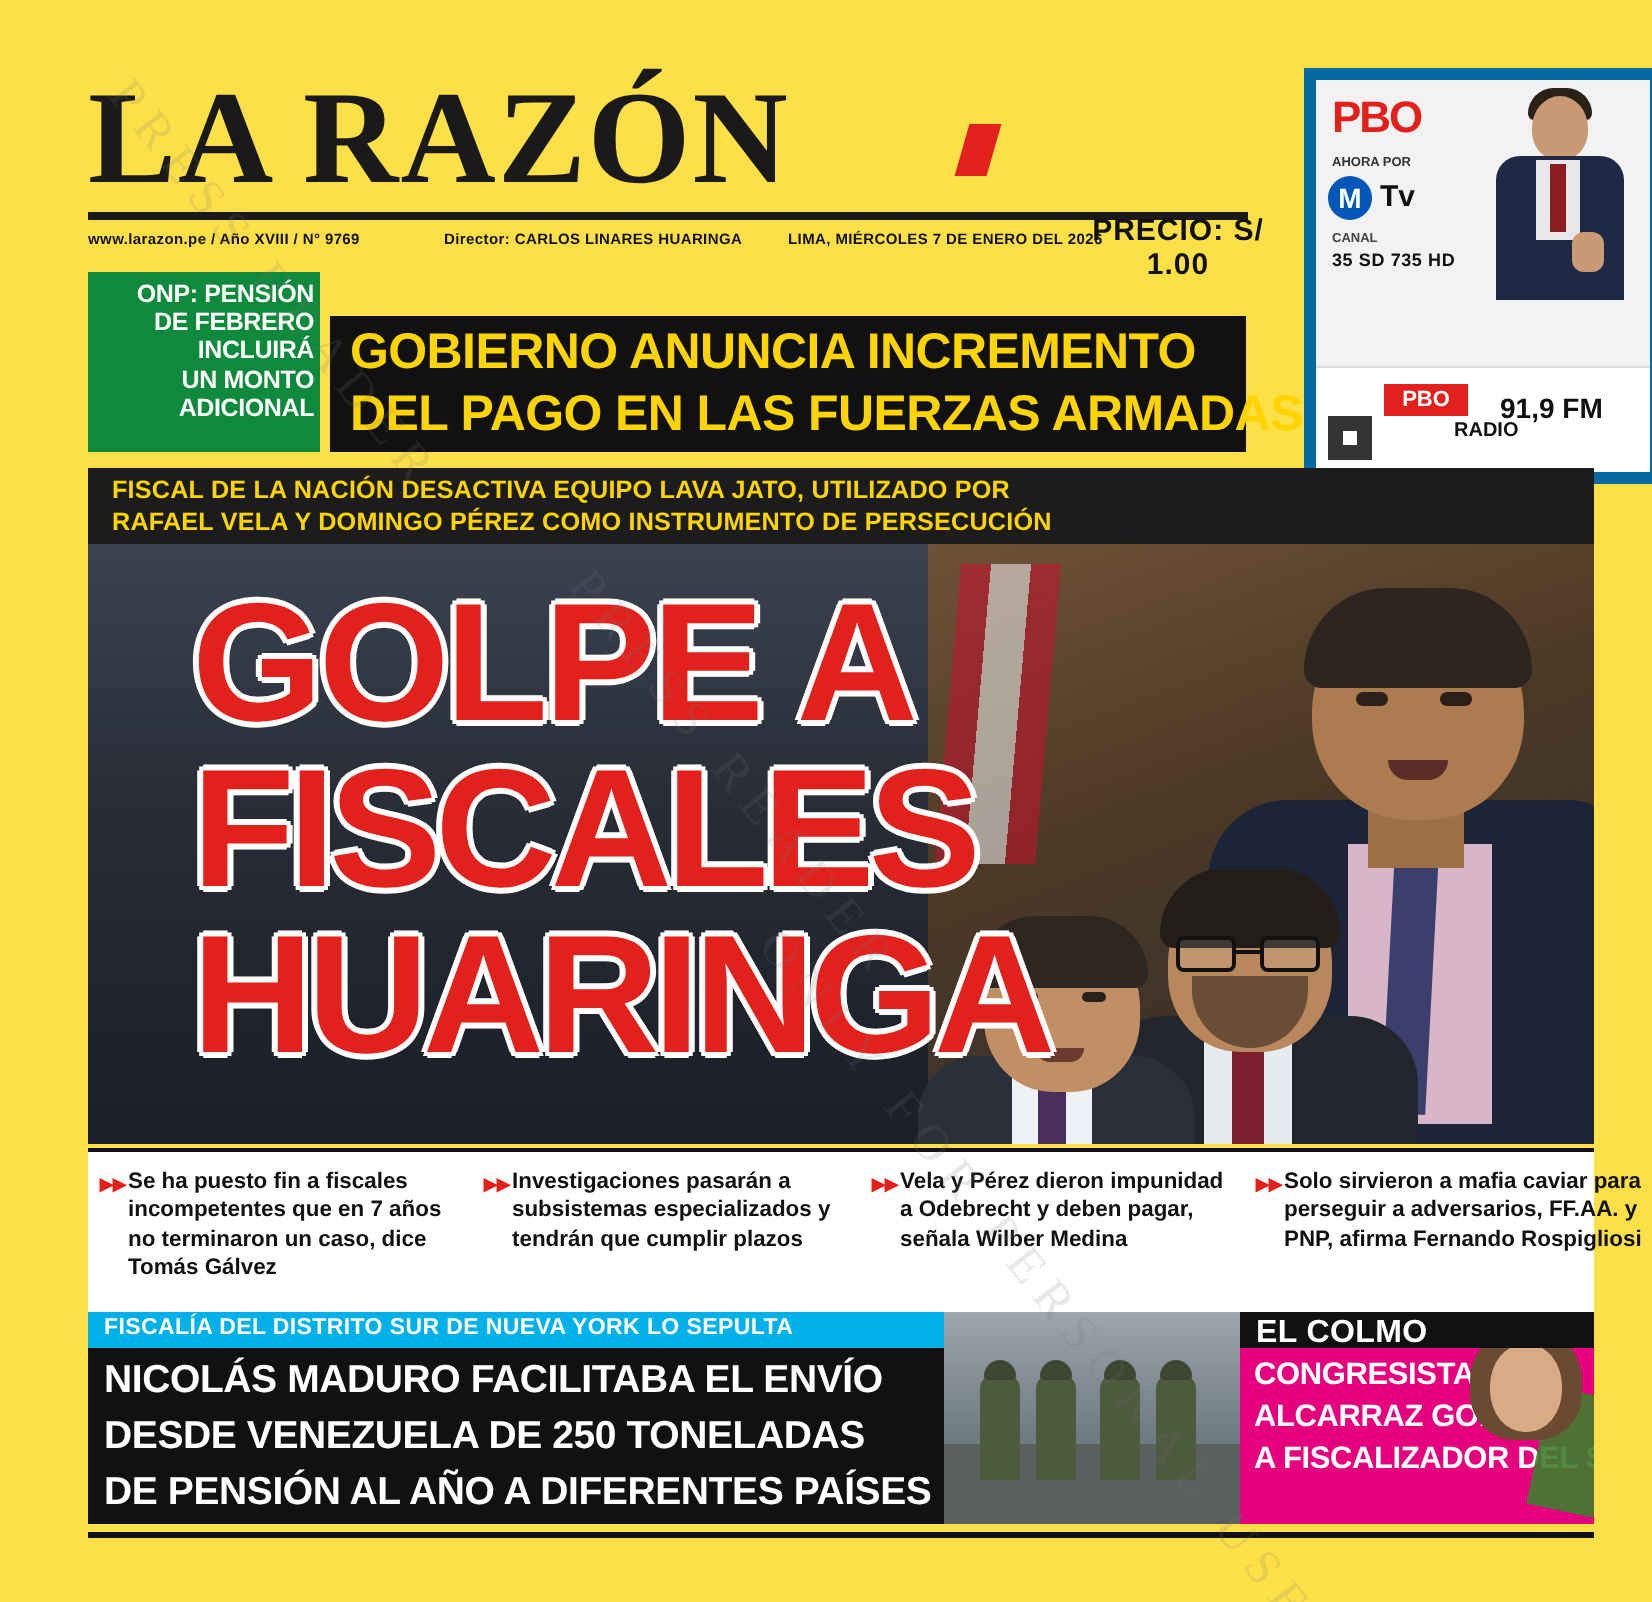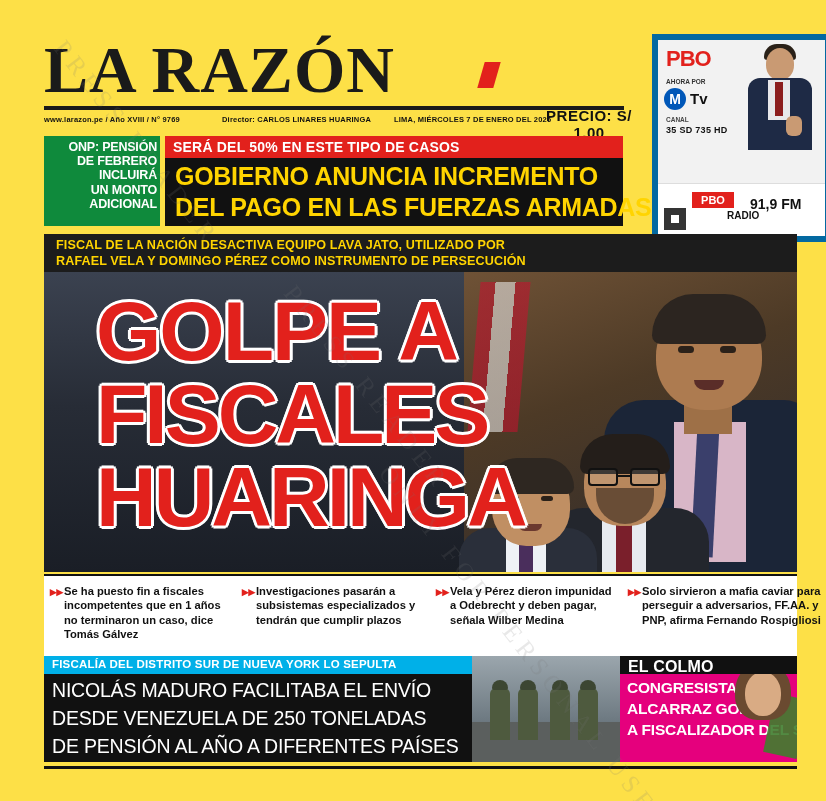--- a/index.html
+++ b/index.html
@@ -603,21 +603,21 @@
     top: 674px;
     width: 428px;
     height: 88px;
     background: #111111;
     padding: 2px 6px 0 8px;
     box-sizing: border-box;
   }
   .bl-body .l {
     color: #ffffff;
     font-size: 19.5px;
-    font-weight: normal;
+    font-weight: bold;
     line-height: 28px;
     letter-spacing: -.2px;
     white-space: nowrap;
   }
   .bl-photo {
     position: absolute;
     left: 472px;
     top: 656px;
     width: 148px;
     height: 106px;
@@ -773,23 +773,20 @@
   </div>
 
   <div class="banner-green">
     <div class="line">ONP: PENSIÓN</div>
     <div class="line">DE FEBRERO</div>
     <div class="line">INCLUIRÁ</div>
     <div class="line">UN MONTO</div>
     <div class="line">ADICIONAL</div>
   </div>
 
-  <div class="banner-red">
-    <span class="txt">SERÁ DEL 50% EN ESTE TIPO DE CASOS</span>
-  </div>
 
   <div class="banner-black">
     <div class="l">GOBIERNO ANUNCIA INCREMENTO</div>
     <div class="l">DEL PAGO EN LAS FUERZAS ARMADAS</div>
   </div>
 
   <div class="kicker">
     <div class="l">FISCAL DE LA NACIÓN DESACTIVA EQUIPO LAVA JATO, UTILIZADO POR</div>
     <div class="l">RAFAEL VELA Y DOMINGO PÉREZ COMO INSTRUMENTO DE PERSECUCIÓN</div>
   </div>
@@ -833,21 +830,21 @@
     <div class="hero-title">
       <div>GOLPE A</div>
       <div class="l2">FISCALES</div>
       <div class="l2">HUARINGA</div>
     </div>
   </div>
 
   <div class="bullets">
     <div class="bullet-col bc1">
       <span class="arrow">▸▸</span>
-      <span>Se ha puesto fin a fiscales incompetentes que en 1 años no terminaron un caso, dice Tomás Gálvez</span>
+      <span>Se ha puesto fin a fiscales incompetentes que en 7 años no terminaron un caso, dice Tomás Gálvez</span>
     </div>
     <div class="bullet-col bc2">
       <span class="arrow">▸▸</span>
       <span>Investigaciones pasarán a subsistemas especializados y tendrán que cumplir plazos</span>
     </div>
     <div class="bullet-col bc3">
       <span class="arrow">▸▸</span>
       <span>Vela y Pérez dieron impunidad a Odebrecht y deben pagar, señala Wilber Medina</span>
     </div>
     <div class="bullet-col bc4">

